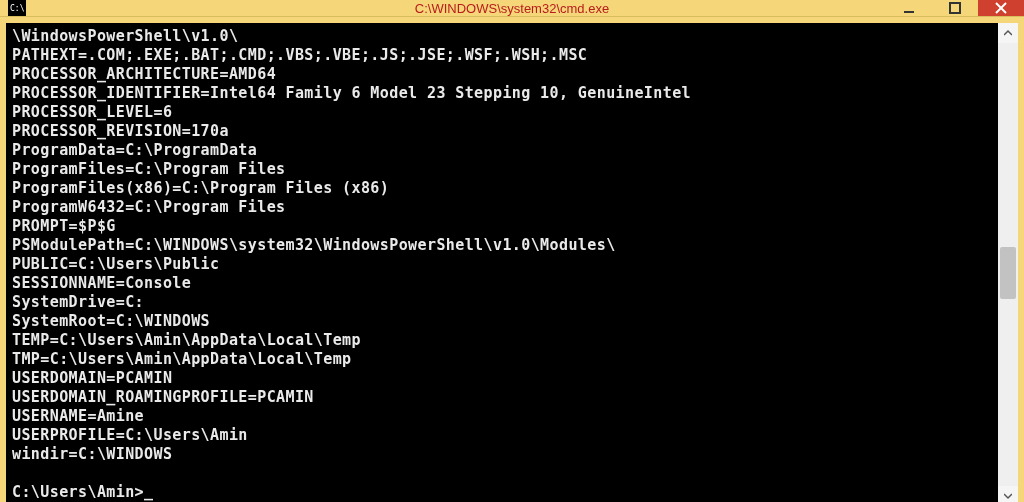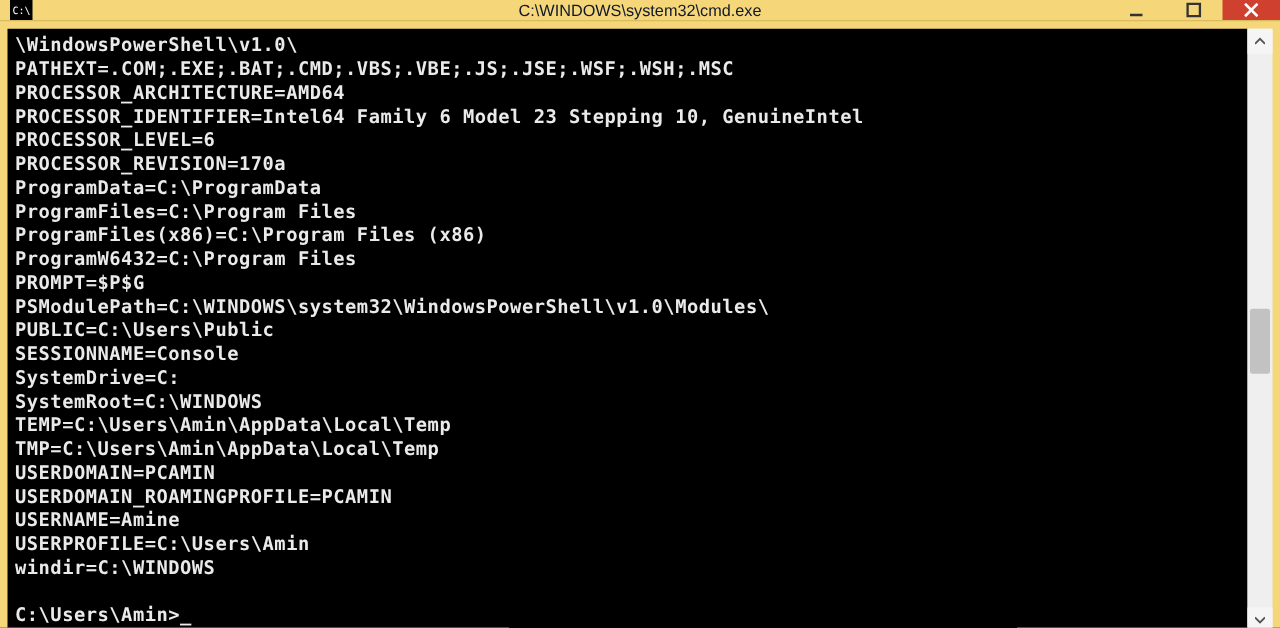--- a/index.html
+++ b/index.html
@@ -18,21 +18,21 @@
       margin: 0 6px 0 8px;
       background: #000;
       position: relative;
       display: flex; align-items: center; justify-content: flex-start;
       font-size: 8px; color: #fff; padding-left: 2px;
       font-family: Consolas, monospace;
     }
     .title-text {
       position: absolute;
       left: 50%; transform: translateX(-50%);
-      font-size: 13px; color: #0f172a;
+      font-size: 13px; color: #b91c1c;
     }
     .window-controls {
       margin-left: auto;
       display: flex;
       height: 100%;
     }
     .win-btn {
       width: 46px; height: 100%;
       display: flex; align-items: center; justify-content: center;
       color: #333;

